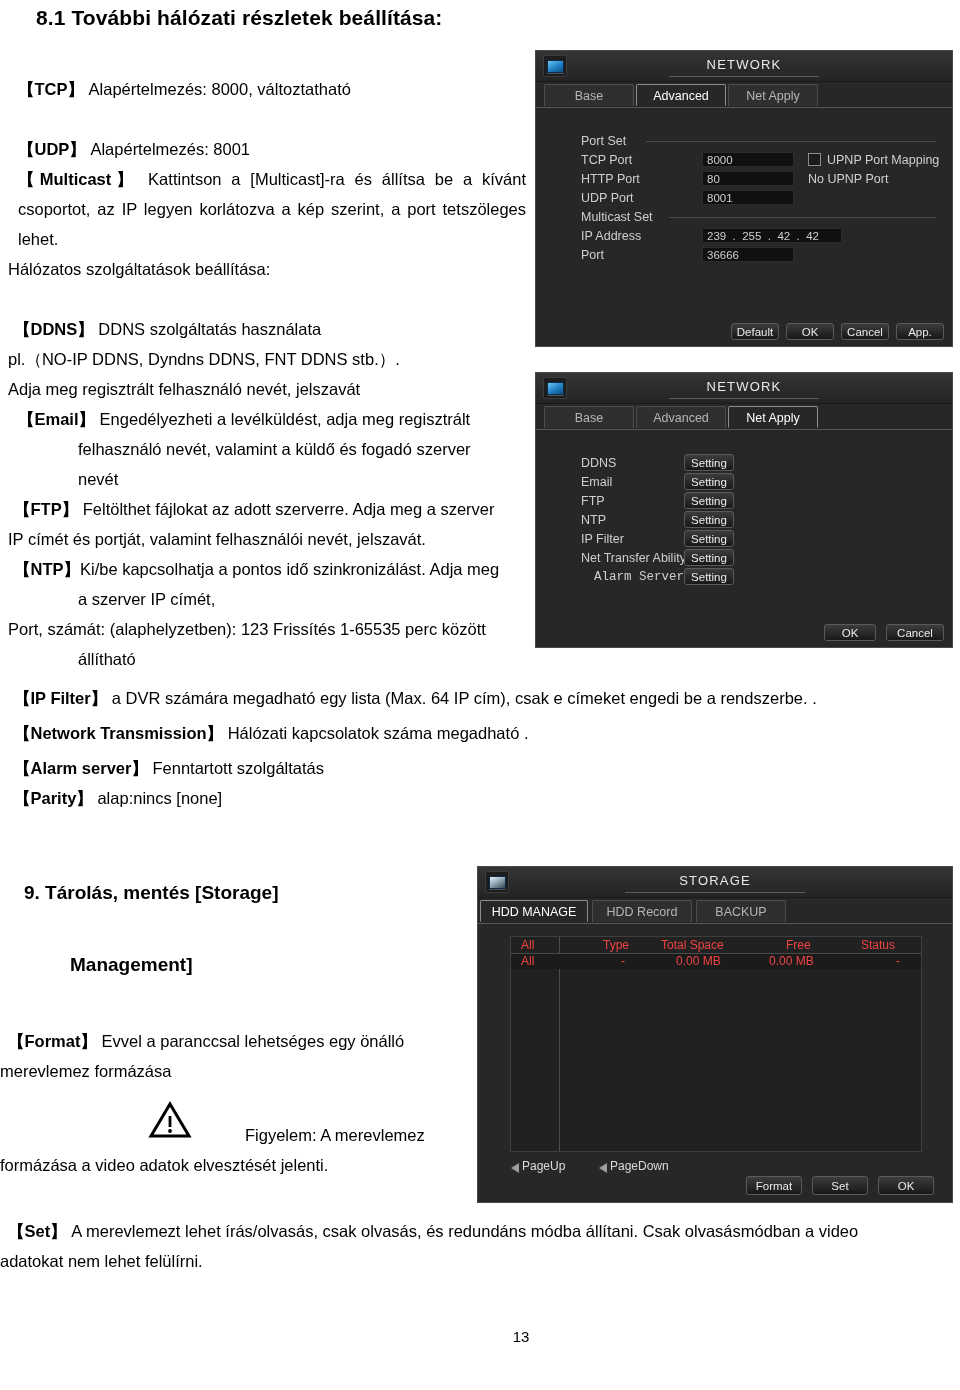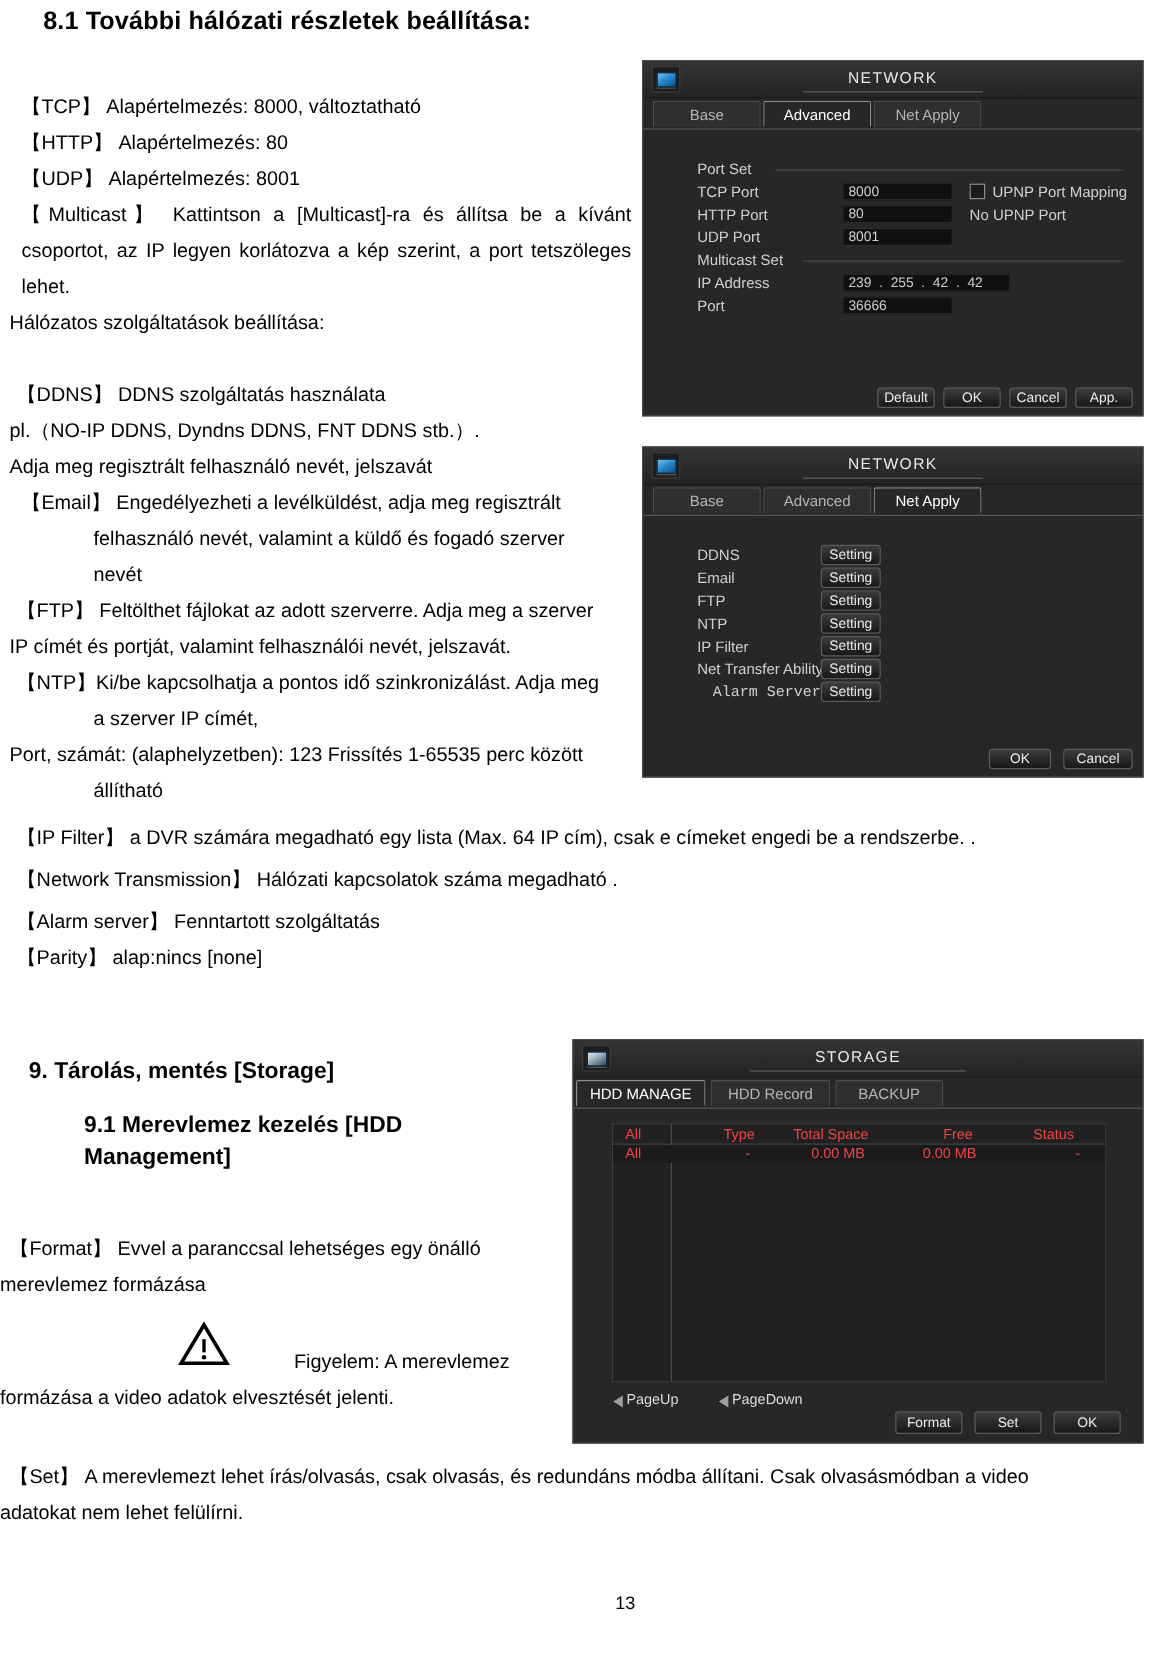--- a/index.html
+++ b/index.html
@@ -15,21 +15,21 @@
     position:absolute;font-size:21px;font-weight:bold;letter-spacing:.1px;
     white-space:nowrap;
   }
   .doc-h2{
     position:absolute;font-size:19px;font-weight:bold;line-height:26px;
   }
   .para{
     position:absolute;font-size:16.5px;line-height:30px;color:#000;
   }
   .para.j{text-align:justify;}
-  .bk{font-weight:normal;}
+  .bk{font-weight:bold;}
   .pageno{
     position:absolute;width:960px;text-align:center;font-size:15px;
   }
 
   
   .dvr{
     position:absolute;background:#272727;
     border:1px solid #4a4a4a;
     font-family:"Liberation Sans", sans-serif;
     color:#d8d8d8;overflow:hidden;
@@ -123,23 +123,20 @@
 </head>
 <body>
 
 <div class="page">
 
   <div class="doc-h1" style="left:36px;top:6px;">8.1 További hálózati részletek beállítása:</div>
 
   <div class="para" style="left:18px;top:74px;">
     <span class="bk">【TCP】</span><span> Alapértelmezés: 8000, változtatható</span>
   </div>
-  <div class="para" style="left:18px;top:104px;">
-    <span class="bk">【HTTP】</span><span> Alapértelmezés: 80</span>
-  </div>
   <div class="para" style="left:18px;top:134px;">
     <span class="bk">【UDP】</span><span> Alapértelmezés: 8001</span>
   </div>
 
   <div class="para j" style="left:18px;top:164px;width:508px;text-align:justify;">
     <span class="bk">【Multicast】</span>
     <span>Kattintson a [Multicast]-ra és állítsa be a kívánt csoportot, az IP legyen korlátozva a kép szerint, a port tetszöleges lehet.</span>
   </div>
 
   <div class="para" style="left:8px;top:254px;">Hálózatos szolgáltatások beállítása:</div>
@@ -175,21 +172,20 @@
     <span class="bk">【Network Transmission】</span><span> Hálózati kapcsolatok száma megadható .</span>
   </div>
   <div class="para" style="left:14px;top:753px;">
     <span class="bk">【Alarm server】</span><span> Fenntartott szolgáltatás</span>
   </div>
   <div class="para" style="left:14px;top:783px;">
     <span class="bk">【Parity】</span><span> alap:nincs [none]</span>
   </div>
 
   <div class="doc-h2" style="left:24px;top:880px;">9.   Tárolás, mentés [Storage]</div>
-  <div class="doc-h2" style="left:70px;top:925px;">9.1 Merevlemez kezelés [HDD</div>
   <div class="doc-h2" style="left:70px;top:952px;">Management]</div>
 
   <div class="para j" style="left:8px;top:1026px;width:456px;text-align:justify;">
     <span class="bk">【Format】</span>
     <span>Evvel a paranccsal lehetséges egy önálló</span>
   </div>
   <div class="para" style="left:0px;top:1056px;">merevlemez formázása</div>
 
   <div class="warnicon" style="left:148px;top:1101px;width:44px;height:38px;">
     <svg width="44" height="38" viewBox="0 0 44 38">

